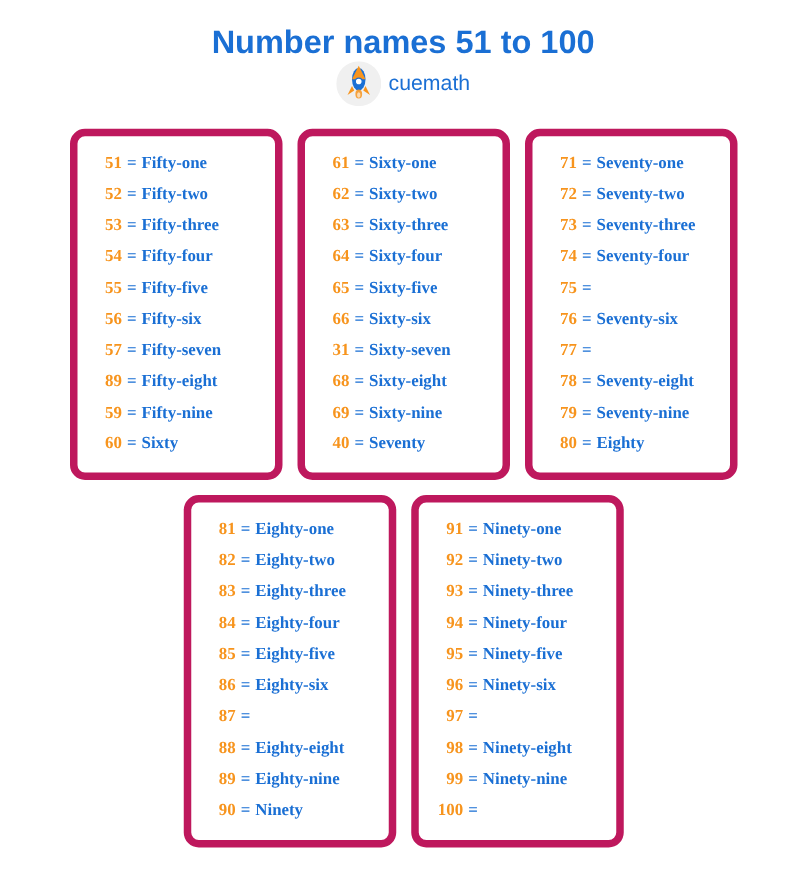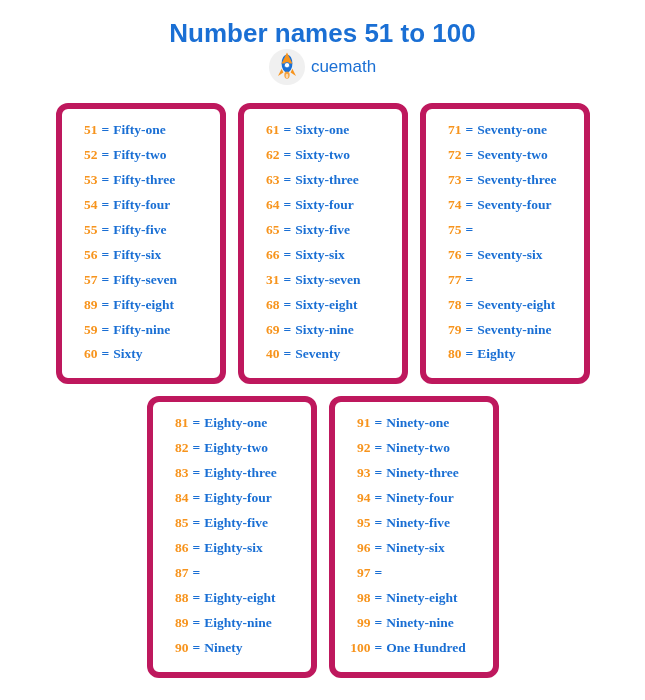--- a/index.html
+++ b/index.html
@@ -354,16 +354,15 @@
         <span class="name">Ninety-eight</span>
       </div>
       <div class="number-row">
         <span class="num">99</span>
         <span class="eq">=</span>
         <span class="name">Ninety-nine</span>
       </div>
       <div class="number-row">
         <span class="num">100</span>
         <span class="eq">=</span>
-        <span class="name">One Hundred</span>
       </div>
     </div>
   </div>
 
 </body></html>

